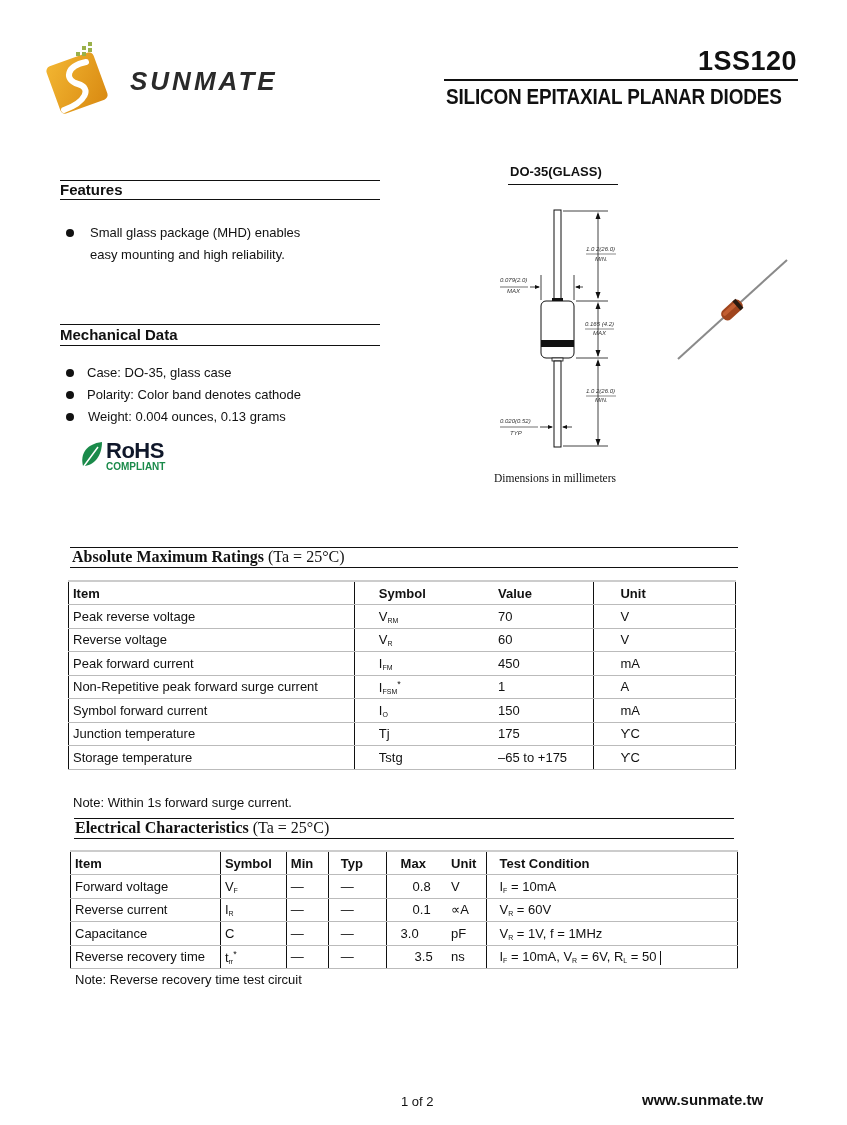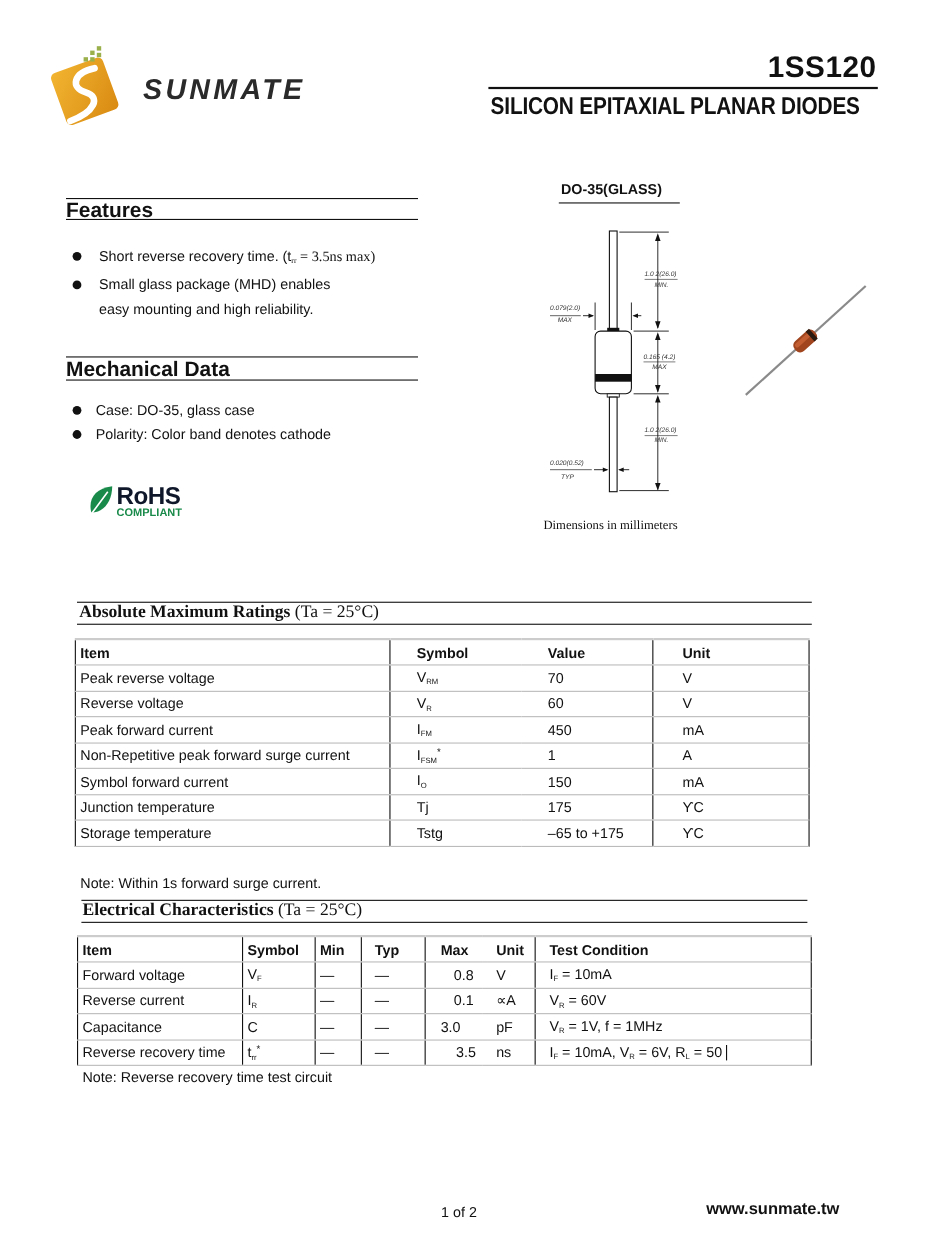--- a/index.html
+++ b/index.html
@@ -8,21 +8,21 @@
   .abs { position:absolute; }
 
   
   .logo { left:42px; top:40px; width:270px; height:85px; }
   .part-no { right:50px; top:46px; font-size:27px; font-weight:bold; letter-spacing:0.5px; }
   .title-rule { left:444px; top:79px; width:354px; height:2px; background:#111; }
   .subtitle { left:446px; top:84px; width:354px; font-size:22px; font-weight:bold; white-space:nowrap; transform:scaleX(0.86); transform-origin:left top; letter-spacing:-0.2px; }
 
   
   .sec-rule { height:1px; background:#111; }
-  .sec-head { font-size:19px; font-weight:bold; }
+  .sec-head { font-size:15px; font-weight:bold; }
   .bullets { list-style:none; font-size:13px; }
   .bullets li { position:relative; padding-left:30px; height:22px; line-height:22px; }
   .bullets li .dot { position:absolute; left:6px; top:7px; width:8px; height:8px; border-radius:50%; background:#111; }
   .bullets li.cont { padding-left:30px; }
   .serif { font-family:"Liberation Serif", serif; }
   sub.s { font-size:7px; vertical-align:-2px; }
 
   
   .tbl-title { font-family:"Liberation Serif", serif; font-size:16px; font-weight:bold; }
   .tbl-title .ta { font-weight:normal; font-size:16px; }
@@ -64,32 +64,32 @@
 
 <div class="abs part-no">1SS120</div>
 <div class="abs title-rule"></div>
 <div class="abs subtitle">SILICON EPITAXIAL PLANAR DIODES</div>
 
 <div class="abs sec-rule" style="left:60px;top:180px;width:320px;"></div>
 <div class="abs sec-head" style="left:60px;top:181px;">Features</div>
 <div class="abs sec-rule" style="left:60px;top:199px;width:320px;"></div>
 
 <ul class="abs bullets" style="left:60px;top:218px;width:330px;">
-  <li style="margin-top:4px;"><span class="dot"></span><span>Short reverse recovery time. (t</span><sub class="s serif">rr</sub><span class="serif"> = 3.5ns max)</span></li>
   <li style="margin-top:4px;"><span class="dot"></span><span>Small glass package (MHD) enables</span></li>
   <li class="cont"><span>easy mounting and high reliability.</span></li>
 </ul>
 
 <div class="abs sec-rule" style="left:60px;top:324px;width:320px;"></div>
 <div class="abs sec-head" style="left:60px;top:326px;">Mechanical Data</div>
 <div class="abs sec-rule" style="left:60px;top:345px;width:320px;"></div>
 
 <ul class="abs bullets" style="left:60px;top:362px;width:330px;">
   <li style="padding-left:27px;"><span class="dot"></span><span>Case:  DO-35, glass case</span></li>
   <li style="padding-left:27px;"><span class="dot"></span><span>Polarity: Color band denotes cathode</span></li>
+  <li style="padding-left:28px;"><span class="dot"></span><span>Weight: 0.004 ounces, 0.13 grams</span></li>
 </ul>
 
 <div class="abs" style="left:78px;top:440px;width:110px;height:36px;">
   <svg class="abs" style="left:0;top:0;" width="26" height="34" viewBox="0 0 26 34">
     <path d="M24 2 C8 4, 2 14, 5 26 C16 26, 24 16, 24 2 Z" fill="#1a8a4a"></path>
     <path d="M20 7 L6 26 M1 33 L6 26" stroke="#fff" stroke-width="1.5" fill="none"></path>
   </svg>
   <div class="abs" style="left:28px;top:-2px;font-size:22px;font-weight:900;color:#0f172a;letter-spacing:-0.5px;">RoHS</div>
   <div class="abs" style="left:28px;top:21px;font-size:10px;font-weight:bold;color:#1a8a4a;">COMPLIANT</div>
 </div>

